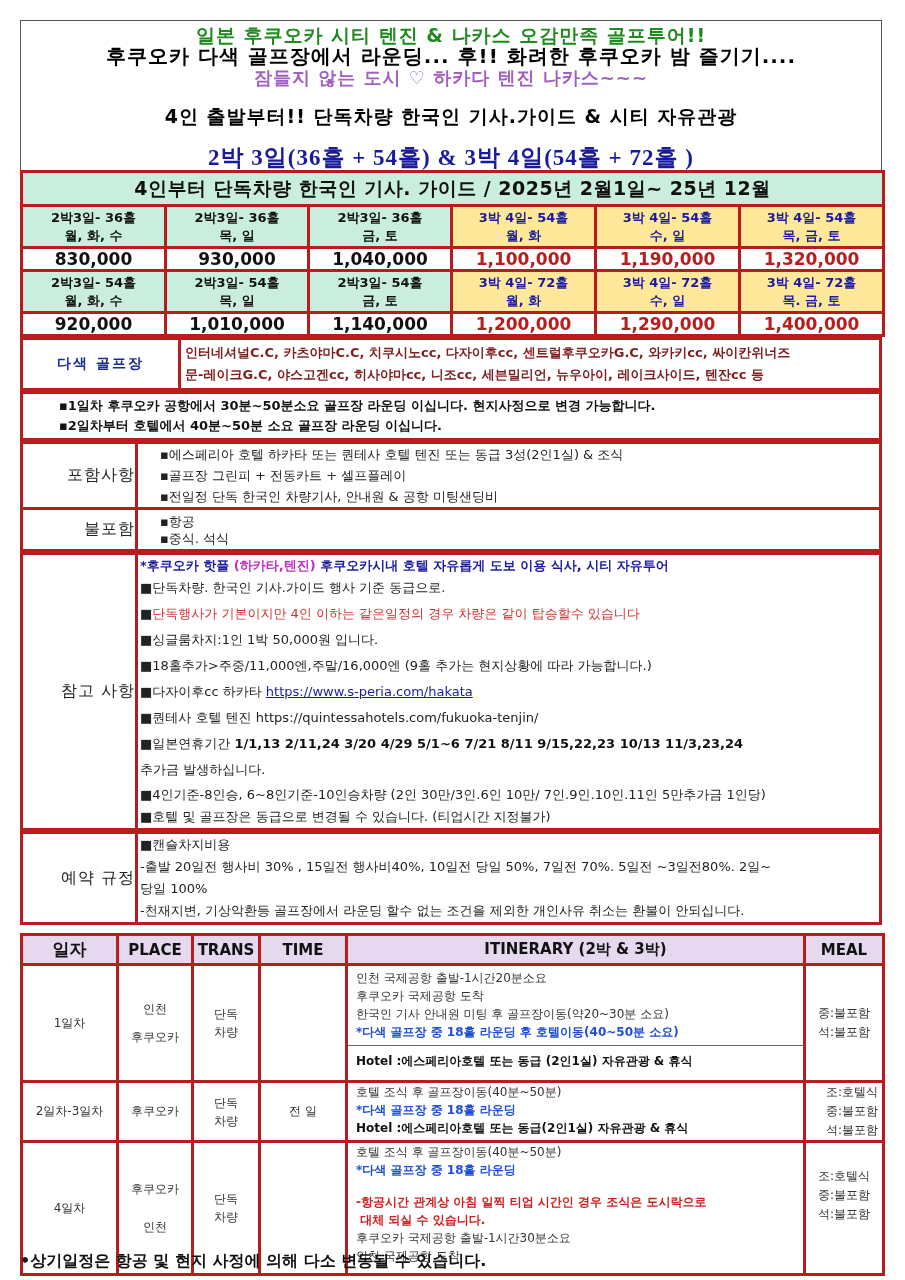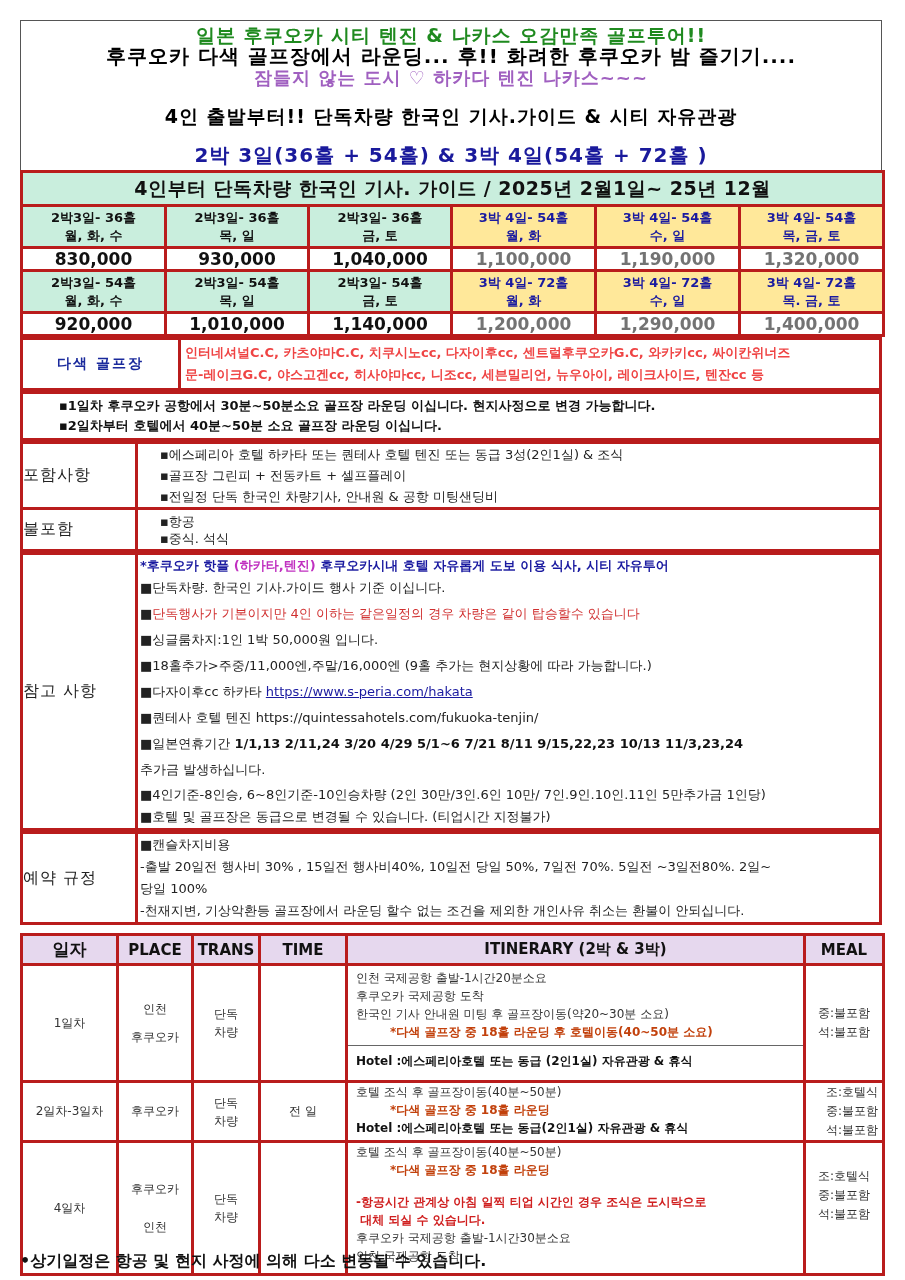--- a/index.html
+++ b/index.html
@@ -7,39 +7,39 @@
   body { font-family: "DejaVu Sans", "Liberation Sans", sans-serif; color: #111; position: relative; }
 
   .sheet { position: absolute; left: 20px; top: 20px; width: 862px; }
 
   
   .hdr { border: 1px solid #555; border-bottom: none; height: 150px; text-align: center; position: relative; }
   .hdr .l1 { position: absolute; top: 2px; left: 0; right: 0; font-size: 19px; color: #1f8a1f; font-weight: bold; letter-spacing: 1px; }
   .hdr .l2 { position: absolute; top: 22px; left: 0; right: 0; font-size: 20px; color: #000; font-weight: bold; letter-spacing: 1px; }
   .hdr .l3 { position: absolute; top: 45px; left: 0; right: 0; font-size: 18px; color: #a060c0; font-weight: bold; letter-spacing: 1px; }
   .hdr .l4 { position: absolute; top: 83px; left: 0; right: 0; font-size: 19px; color: #000; font-weight: bold; letter-spacing: 1px; }
-  .hdr .l5 { position: absolute; top: 121px; left: 0; right: 0; font-size: 20px; color: #1a1a9c; font-weight: bold; letter-spacing: 1px; }
+  .hdr .l5 { position: absolute; top: 121px; left: 0; right: 0; font-size: 23px; color: #1a1a9c; font-weight: bold; letter-spacing: 1px; font-family: Liberation Serif, serif; }
 
   table { border-collapse: collapse; width: 862px; table-layout: fixed; }
   td, th { border: 3px solid #b91c1c; }
 
   .price-title td { background: #c9eedd; height: 34px; text-align: center; font-size: 19px; font-weight: bold; letter-spacing: 0.5px; }
 
   .lbl td { height: 42px; text-align: center; font-size: 13px; font-weight: bold; line-height: 18px; }
   .lbl td.g { background: #c9eedd; color: #111; }
   .lbl td.y { background: #ffe89a; color: #1a1aa0; }
   .price td { height: 19px; text-align: center; font-size: 17px; font-weight: bold; background: #fff; }
-  .price td.b { color: #737373; }
+  .price td.b { color: #b91c1c; }
 
   .golf td.k { width: 158px; text-align: center; color: #1a2a9c; font-weight: bold; font-size: 14px; letter-spacing: 2px; }
-  .golf td.v { color: #ef4444; font-weight: bold; font-size: 13px; line-height: 22px; padding: 2px 4px; height: 48px; }
+  .golf td.v { color: #7f1d1d; font-weight: bold; font-size: 13px; line-height: 22px; padding: 2px 4px; height: 48px; }
 
   .notes td { font-size: 13px; font-weight: bold; line-height: 20px; padding: 2px 0 2px 36px; height: 44px; }
 
-  .info td.k { width: 115px; text-align: left; font-size: 16px; color: #222; letter-spacing: 1px; margin-top: 32px; }
+  .info td.k { width: 115px; text-align: right; font-size: 16px; color: #222; letter-spacing: 1px; margin-top: 32px; }
   .info td.v { font-size: 13px; color: #222; padding: 0 0 0 22px; }
   .info .row { line-height: 21px; }
   .info .row.tight { line-height: 17px; }
 
   .ref td.v { padding-left: 2px; }
   .ref .row { line-height: 26px; font-size: 13px; color: #222; }
   .ref .row.first { line-height: 18px; color: #1a1aa0; font-weight: bold; }
   .ref .pink { color: #c030c0; }
   .ref .red { color: #d03030; }
   .ref .lnk { color: #1a1aa0; text-decoration: underline; }
@@ -47,21 +47,21 @@
 
   .cancel .row { line-height: 22px; font-size: 13px; color: #222; }
 
   
   .itin { margin-top: 8px; }
   .itin th { background: #e6d8ee; height: 30px; font-size: 15px; font-weight: bold; color: #111; }
   .itin th.kr { font-size: 17px; }
   .itin td { font-size: 12px; color: #333; text-align: center; vertical-align: middle; }
   .itin td.it { text-align: left; padding: 0 8px; vertical-align: top; }
   .itin .ln { line-height: 18px; }
-  .itin .blue { color: #c2410c; font-weight: bold; margin-left: 34px; }
+  .itin .blue { color: #1d4ed8; font-weight: bold; }
   .itin .dark { color: #111; font-weight: bold; }
   .itin .red { color: #d02020; font-weight: bold; }
   .itin .meal .ln { line-height: 19px; }
   .itin .hotelbox { border-top: 1px solid #666; margin: 4px -8px 0 -8px; padding: 6px 8px 4px 8px; }
 
   .footer { position: absolute; left: 20px; top: 1251px; font-size: 16px; font-weight: bold; color: #111; }
 </style>
 </head>
 <body>
 
@@ -209,21 +209,21 @@
   <table class="info ref">
     <colgroup>
         <col style="width:115px">
         <col>
       </colgroup>
     <tbody>
         <tr style="height:276px">
       <td class="k">참고 사항</td>
       <td class="v">
         <div class="row first"><span>*후쿠오카 핫플 </span><span class="pink">(하카타,텐진)</span><span> 후쿠오카시내 호텔 자유롭게 도보 이용 식사, 시티 자유투어</span></div>
-        <div class="row">■단독차량. 한국인 기사.가이드 행사 기준 이십니다.</div>
+        <div class="row">■단독차량. 한국인 기사.가이드 행사 기준 동급으로.</div>
         <div class="row"><span>■</span><span class="red">단독행사가 기본이지만 4인 이하는 같은일정의 경우 차량은 같이 탑승할수 있습니다</span></div>
         <div class="row">■싱글룸차지:1인 1박 50,000원 입니다.</div>
         <div class="row">■18홀추가&gt;주중/11,000엔,주말/16,000엔 (9홀 추가는 현지상황에 따라 가능합니다.)</div>
         <div class="row"><span>■다자이후cc 하카타 </span><span class="lnk">https://www.s-peria.com/hakata</span></div>
         <div class="row">■퀀테사 호텔 텐진 https://quintessahotels.com/fukuoka-tenjin/</div>
         <div class="row"><span>■일본연휴기간 </span><span class="bld">1/1,13   2/11,24   3/20   4/29 5/1~6   7/21 8/11   9/15,22,23   10/13 11/3,23,24</span></div>
         <div class="row">추가금 발생하십니다.</div>
         <div class="row" style="line-height:24px">■4인기준-8인승, 6~8인기준-10인승차량 (2인 30만/3인.6인 10만/ 7인.9인.10인.11인 5만추가금 1인당)</div>
         <div class="row" style="line-height:20px">■호텔 및 골프장은 동급으로 변경될 수 있습니다. (티업시간 지정불가)</div>
       </td>

